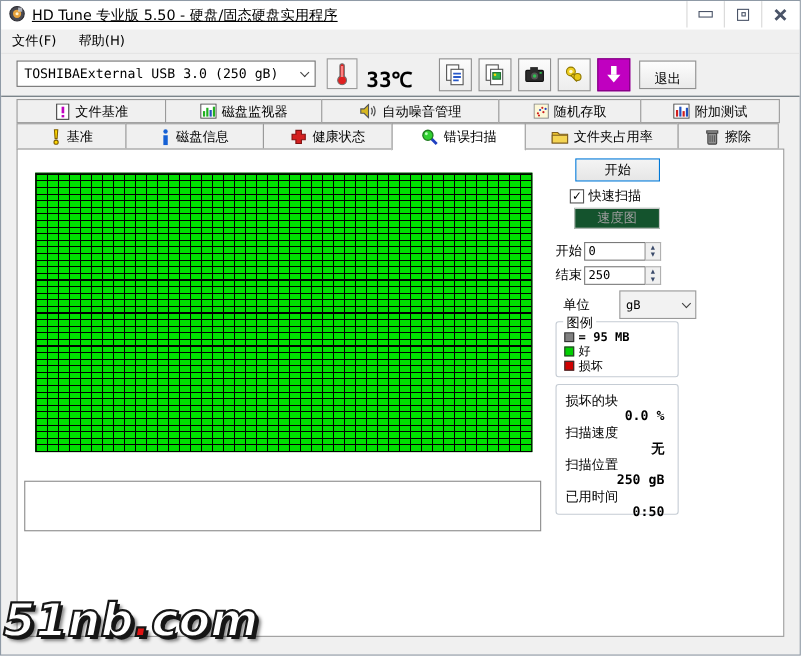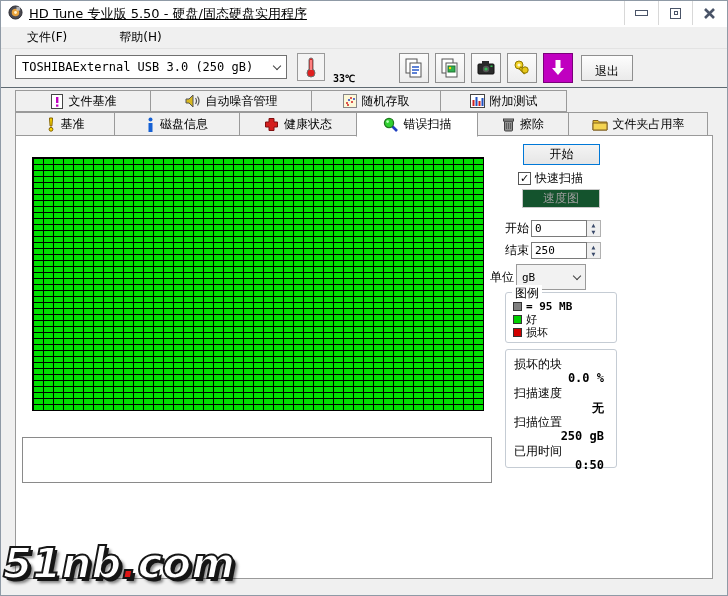--- a/index.html
+++ b/index.html
@@ -16,34 +16,34 @@
   .win-controls { position:absolute; right:1px; top:0; height:24px; display:flex; }
   .win-btn { width:34px; height:24px; display:flex; align-items:center; justify-content:center;
              border-left:1px solid #d8d8d8; background:#fff; }
   .ico-min { width:13px; height:6px; border:1.5px solid #4a5468; }
   .ico-max-outer { width:11px; height:11px; border:1.5px solid #4a5468; display:flex; align-items:center; justify-content:center; }
   .ico-max-inner { width:4px; height:4px; border:1px solid #4a5468; }
 
   
   .menubar { position:absolute; left:0; top:26px; width:100%; height:22px; background:#f0f0f0;
              display:flex; align-items:center; border-bottom:1px solid #e3e3e3; }
-  .menu-item { padding:3px 26px; }
+  .menu-item { padding:3px 10px; }
 
   
   .toolbar { position:absolute; left:0; top:48px; width:100%; height:38px; background:#f0f0f0; }
   .toolbar-sep { position:absolute; left:0; top:86px; width:100%; height:1px; background:#5f6a72; }
   .combo { position:absolute; left:14px; top:6px; width:272px; height:24px; background:#fff;
            border:1px solid #707070; display:flex; align-items:center; padding:0 6px; }
   .combo-text { font-family:"DejaVu Sans Mono", monospace; font-size:12px; flex:1; white-space:nowrap; overflow:hidden; }
   .chev { width:6px; height:6px; border-right:1.5px solid #404040; border-bottom:1.5px solid #404040;
           transform:rotate(45deg); margin-top:-3px; }
   .therm-btn { position:absolute; left:296px; top:4px; width:28px; height:28px; background:#f4f4f4;
                border:1px solid #9a9a9a; display:flex; align-items:center; justify-content:center; }
-  .temp-text { position:absolute; left:332px; top:22px; font-family:"DejaVu Sans Mono", monospace;
-               font-weight:bold; font-size:10px; }
+  .temp-text { position:absolute; left:332px; top:10px; font-family:"DejaVu Sans Mono", monospace;
+               font-weight:bold; font-size:19px; }
   .tool-btns { position:absolute; left:398px; top:4px; display:flex; gap:6px; }
   .tool-btn { width:30px; height:30px; background:linear-gradient(#fcfcfc,#ededed);
               border:1px solid #8f8f8f; display:flex; align-items:center; justify-content:center; }
   .tool-btn.magenta { background:#c000c0; border:1px solid #7a007a; }
   .exit-btn { position:absolute; left:580px; top:6px; width:52px; height:26px;
               background:linear-gradient(#fdfdfd,#eaeaea); border:1px solid #8f8f8f;
               display:flex; align-items:flex-end; justify-content:center; font-size:12px; }
 
   
   .tabs-row { position:absolute; display:flex; left:14px; }
@@ -78,21 +78,21 @@
   .quick-row { left:502px; top:34px; display:flex; align-items:center; gap:4px; }
   .checkbox { width:13px; height:13px; background:#fff; border:1px solid #555;
               display:flex; align-items:center; justify-content:center;
               font-size:11px; line-height:11px; font-weight:bold; }
   .speedmap-btn { left:506px; top:53px; width:78px; height:19px; background:#14532d;
                   border:1px solid #c9c9c9; color:#9d9d9d;
                   display:flex; align-items:center; justify-content:center; font-size:12px; }
   .field-row { display:flex; align-items:center; }
   .row-start { left:489px; top:84px; }
   .row-end   { left:489px; top:106px; }
-  .row-unit  { left:474px; top:128px; }
+  .row-unit  { left:496px; top:128px;gap:25px; }
   .field-label { width:26px; text-align:left; font-size:12px; }
   .num-input { width:56px; height:17px; background:#fff; border:1px solid #7a7a7a;
                font-family:"DejaVu Sans Mono", monospace; font-size:11px; padding:1px 3px;
                display:flex; align-items:center; }
   .spinner { width:14px; height:17px; border:1px solid #b0b0b0; border-left:none; background:#f0f0f0;
              display:flex; flex-direction:column; }
   .spin-btn { flex:1; display:flex; align-items:center; justify-content:center;
               font-size:5px; color:#3a4a6a; }
   .unit-select { width:70px; height:18px; background:#f2f2f2; border:1px solid #9a9a9a;
                  display:flex; align-items:center; padding:12px 5px;
@@ -223,20 +223,30 @@
 
   <div class="tabs-row tabs-row1">
     <div class="tab" style="width:136px">
       <svg width="14" height="15" viewBox="0 0 14 15">
         <rect x="1.5" y="0.5" width="11" height="14" fill="#fff" stroke="#444"></rect>
         <rect x="6" y="3" width="2.4" height="6" fill="#c000c0"></rect>
         <rect x="6" y="10.5" width="2.4" height="2.2" fill="#c000c0"></rect>
       </svg>
       <span>文件基准</span>
     </div>
+    <div class="tab" style="width:143px">
+      <svg width="15" height="14" viewBox="0 0 15 14">
+        <rect x="0.5" y="0.5" width="14" height="13" fill="#fff" stroke="#444"></rect>
+        <rect x="2.5" y="7" width="2" height="5" fill="#20b020"></rect>
+        <rect x="5.5" y="4" width="2" height="8" fill="#20b020"></rect>
+        <rect x="8.5" y="6" width="2" height="6" fill="#2050c0"></rect>
+        <rect x="11.5" y="3" width="2" height="9" fill="#20b020"></rect>
+      </svg>
+      <span>磁盘监视器</span>
+    </div>
     <div class="tab" style="width:162px">
       <svg width="16" height="14" viewBox="0 0 16 14">
         <path d="M1 5 h3 l4 -4 v12 l-4 -4 h-3 Z" fill="#d8b820" stroke="#555"></path>
         <path d="M10.5 4 q2 3 0 6 M12.5 2.5 q3 4.5 0 9" fill="none" stroke="#555" stroke-width="1.2"></path>
       </svg>
       <span>自动噪音管理</span>
     </div>
     <div class="tab" style="width:130px">
       <svg width="14" height="14" viewBox="0 0 14 14">
         <rect x="0.5" y="0.5" width="13" height="13" fill="#fdf8d8" stroke="#888"></rect>
@@ -283,34 +293,34 @@
       <span>健康状态</span>
     </div>
     <div class="tab selected" style="width:122px">
       <svg width="16" height="16" viewBox="0 0 16 16">
         <line x1="9" y1="9" x2="14" y2="14" stroke="#2040c0" stroke-width="2.6"></line>
         <circle cx="6" cy="6" r="4.6" fill="#30d030" stroke="#1f7a1f" stroke-width="1.2"></circle>
         <circle cx="4.6" cy="4.6" r="1.3" fill="#b8ffb8"></circle>
       </svg>
       <span>错误扫描</span>
     </div>
+    <div class="tab" style="width:140px">
+      <svg width="16" height="13" viewBox="0 0 16 13">
+        <path d="M1 2.5 h5 l1.5 1.5 h7.5 v8 h-14 Z" fill="#e8c030" stroke="#806020"></path>
+        <path d="M1 5 h14 v7 h-14 Z" fill="#f4d452" stroke="#806020"></path>
+      </svg>
+      <span>文件夹占用率</span>
+    </div>
     <div class="tab" style="width:92px">
       <svg width="13" height="15" viewBox="0 0 13 15">
         <rect x="2.5" y="4" width="8" height="10" rx="1" fill="#909090" stroke="#404040"></rect>
         <rect x="1.5" y="2" width="10" height="2" fill="#a8a8a8" stroke="#404040"></rect>
         <path d="M4.5 6 v6 M6.5 6 v6 M8.5 6 v6" stroke="#505050" stroke-width="0.8"></path>
       </svg>
       <span>擦除</span>
-    </div>
-    <div class="tab" style="width:140px">
-      <svg width="16" height="13" viewBox="0 0 16 13">
-        <path d="M1 2.5 h5 l1.5 1.5 h7.5 v8 h-14 Z" fill="#e8c030" stroke="#806020"></path>
-        <path d="M1 5 h14 v7 h-14 Z" fill="#f4d452" stroke="#806020"></path>
-      </svg>
-      <span>文件夹占用率</span>
     </div>
   </div>
 
   <div class="content">
 
     <div class="scan-grid"></div>
 
     <div class="message-box"></div>
 
     <div class="rp start-btn">

